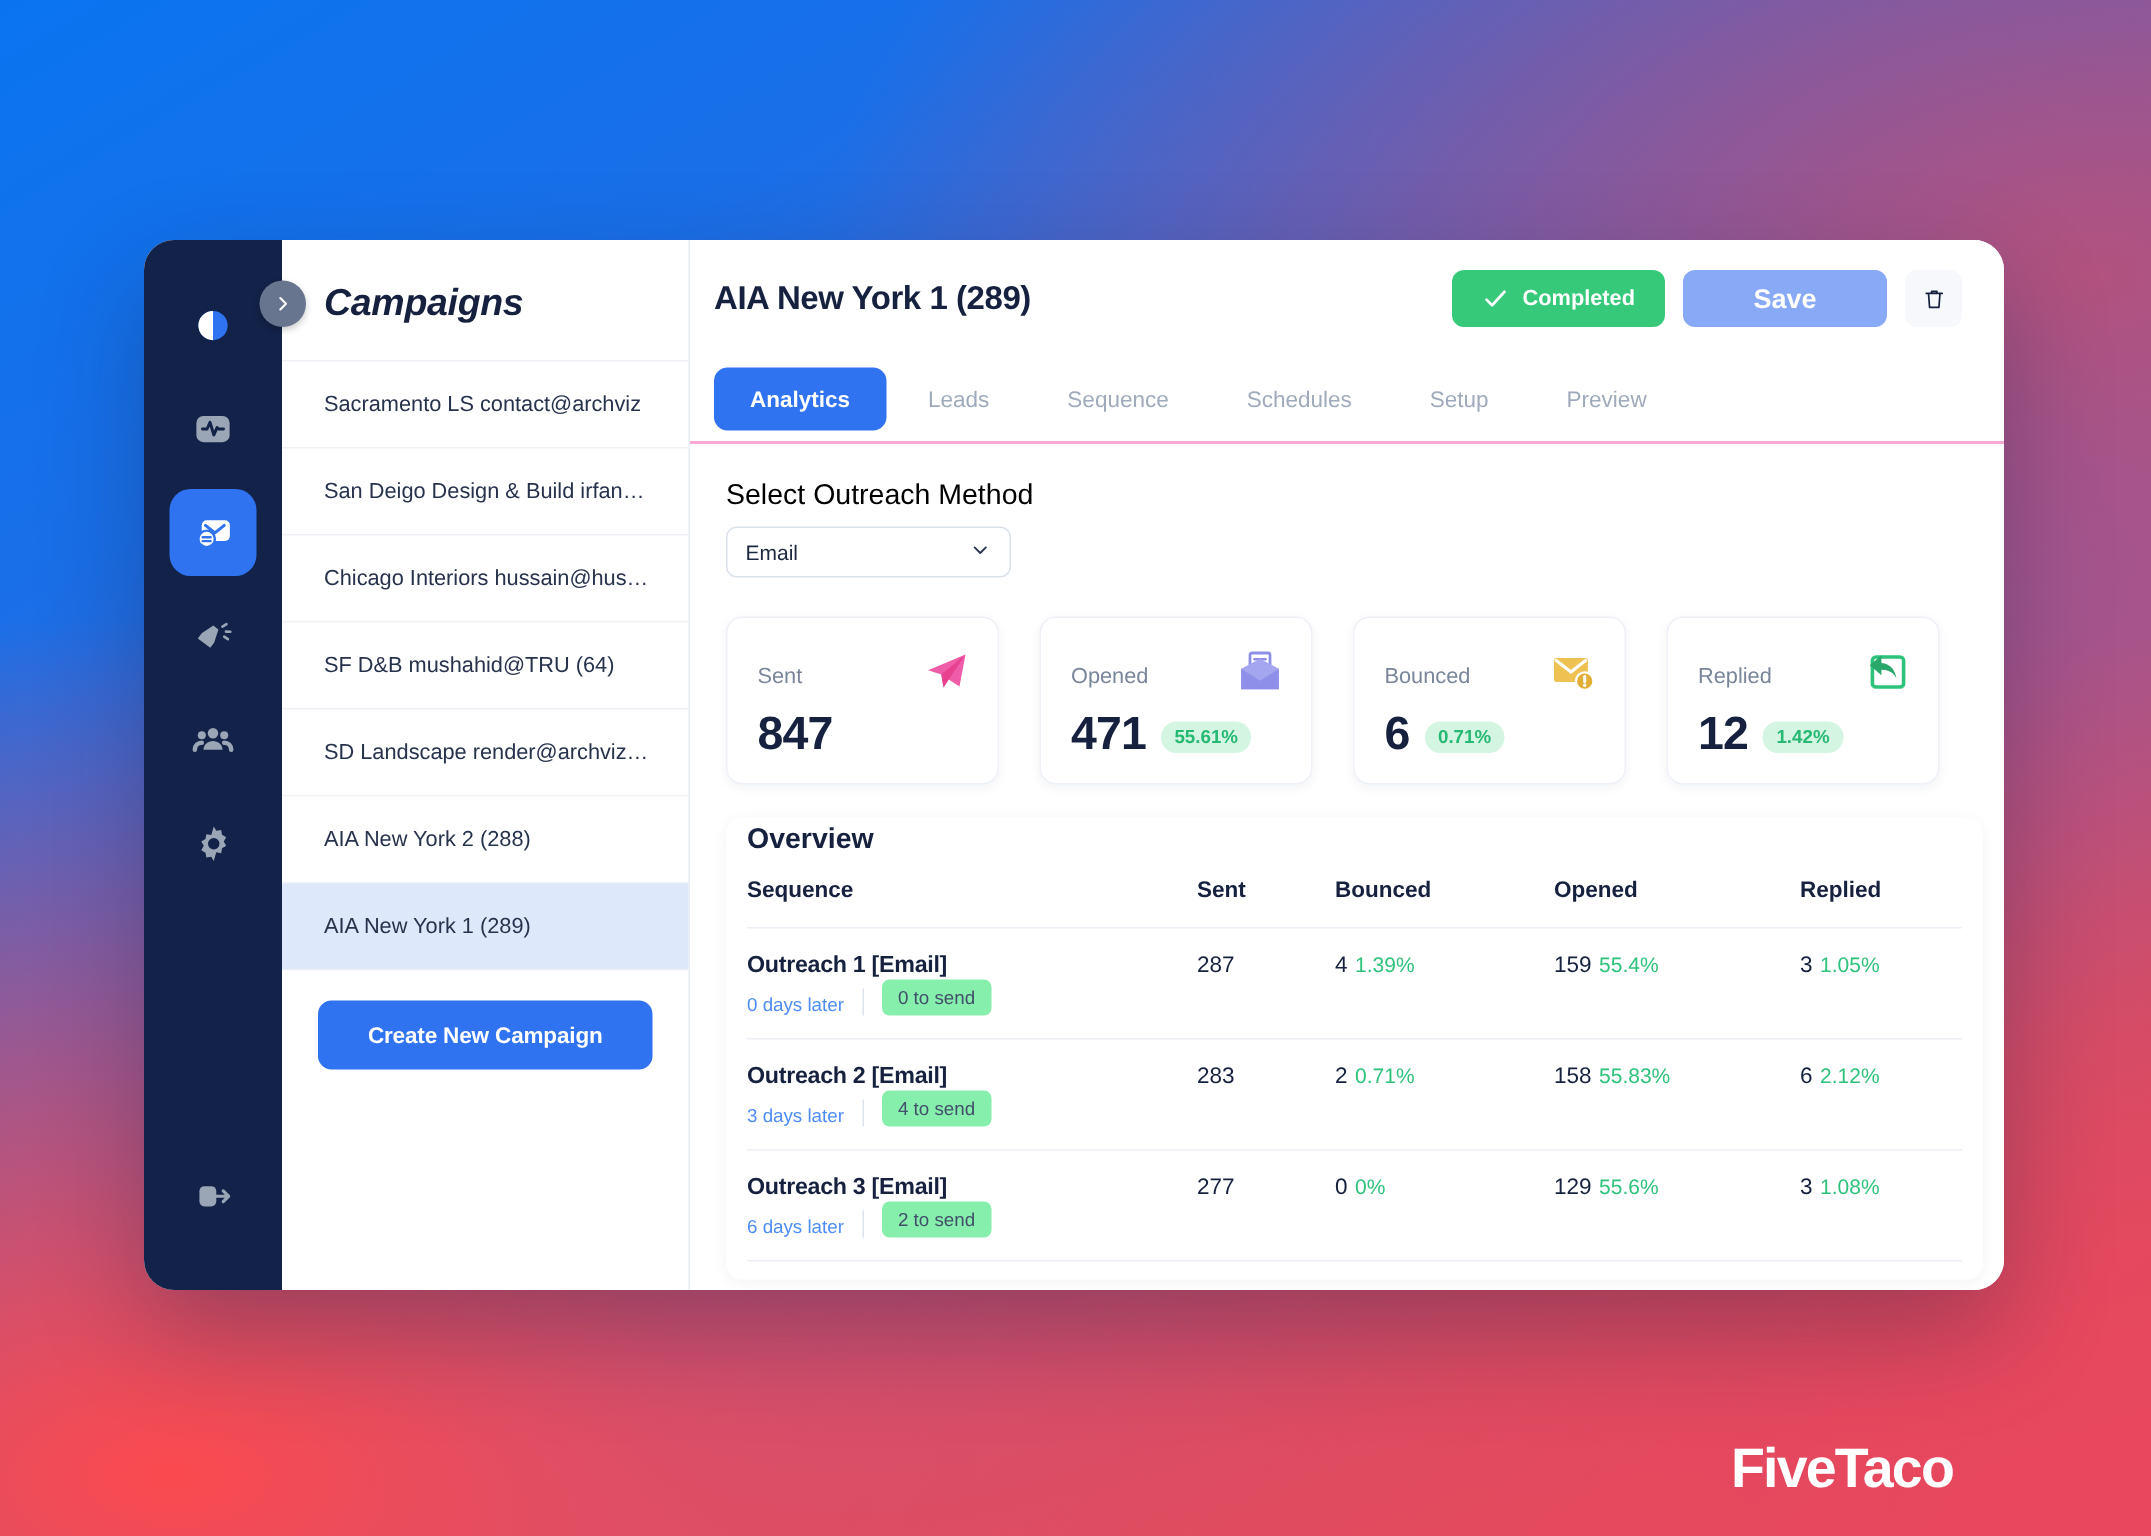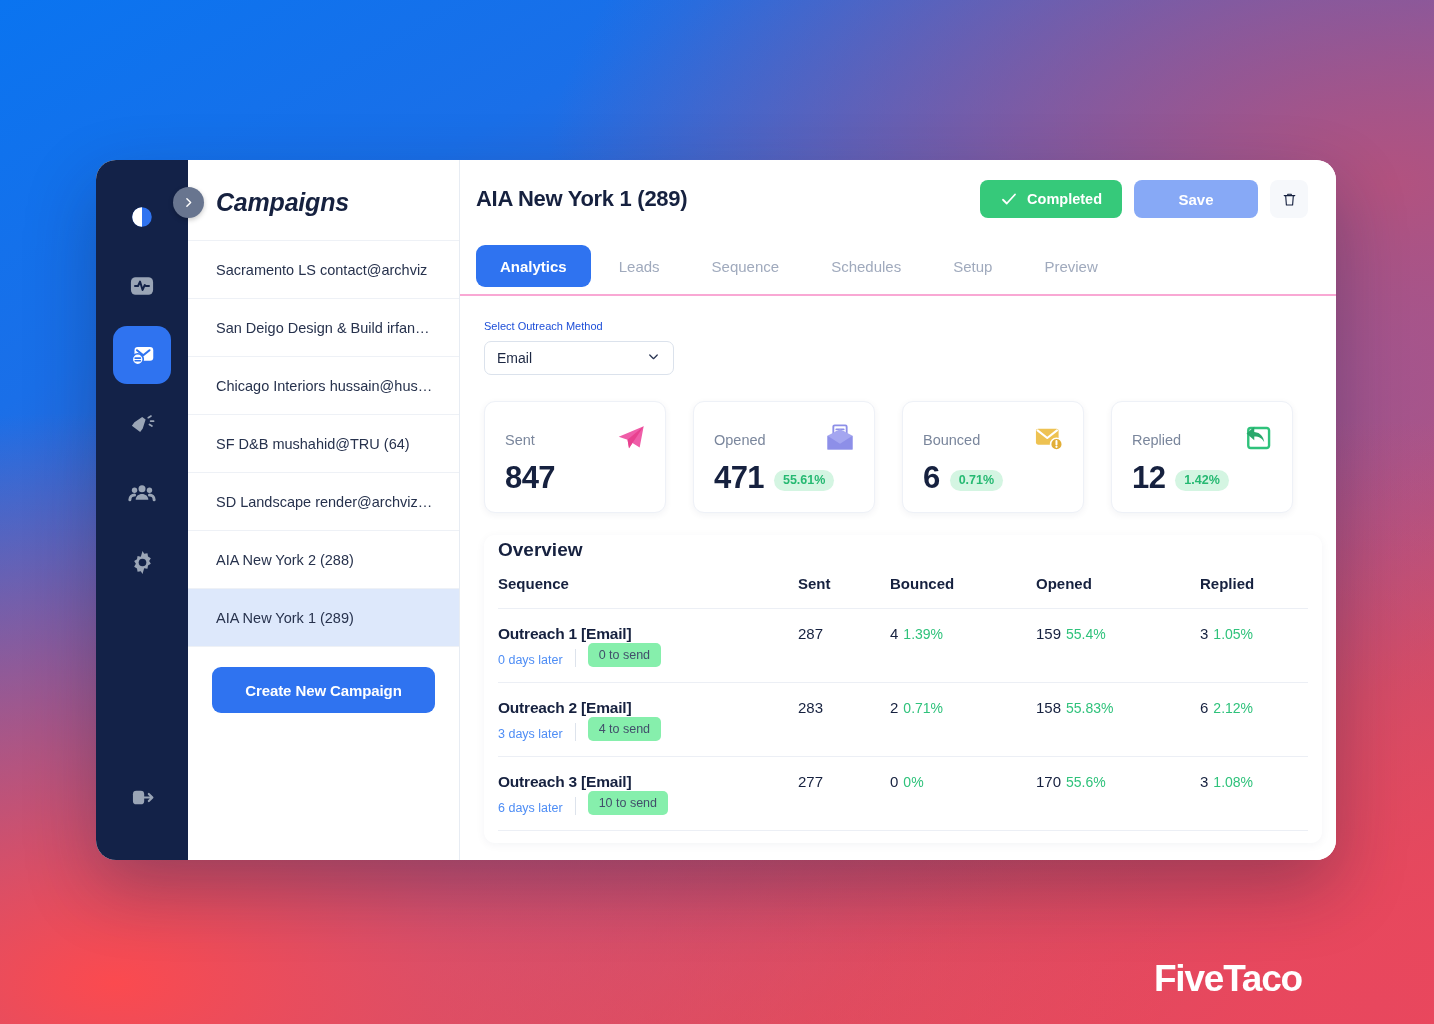--- a/index.html
+++ b/index.html
@@ -126,24 +126,24 @@
   .header-actions { margin-left: auto; display: flex; align-items: center; gap: 12px; }
   .btn-completed {
     height: 38px; padding: 0 20px;
     background: #36c97a;
     color: #fff; border: none; border-radius: 8px;
     font-size: 14.5px; font-weight: 600; font-family: inherit;
     display: flex; align-items: center; gap: 9px;
     cursor: pointer;
   }
   .btn-save {
-    height: 38px; width: 124px;
+    height: 38px; width: 136px;
     background: #87a9f6;
     color: #fff; border: none; border-radius: 8px;
-    font-size: 15px; font-weight: 600; font-family: inherit;
+    font-size: 18px; font-weight: 600; font-family: inherit;
     cursor: pointer;
   }
   .btn-trash {
     height: 38px; width: 38px;
     background: #f6f8fb;
     border: none; border-radius: 8px;
     display: flex; align-items: center; justify-content: center;
     cursor: pointer;
   }
 
@@ -160,21 +160,21 @@
     height: 42px; padding: 0 24px;
     display: flex; align-items: center;
     font-size: 15px; color: #a0aabd;
     border-radius: 9px;
     cursor: pointer;
   }
   .tab.active { background: #2f73f0; color: #fff; font-weight: 600; }
 
   
   .content { flex: 1 1 auto; padding: 24px 0 0 24px; overflow: hidden; }
-  .select-label { font-size: 11px; color: #1d4ed8; margin-bottom: 9px; }
+  .select-label { font-size: 19px; color: #000000; margin-bottom: 9px; }
   .select-box {
     width: 190px; height: 34px;
     border: 1px solid #dbe2ec; border-radius: 7px;
     display: flex; align-items: center;
     padding: 0 12px;
     font-size: 14px; color: #1c2742;
     background: #fff;
     cursor: pointer;
   }
   .select-box .chev { margin-left: auto; }
@@ -502,26 +502,26 @@
               <td><span class="num">2</span><span class="num-pct">0.71%</span></td>
               <td><span class="num">158</span><span class="num-pct">55.83%</span></td>
               <td><span class="num">6</span><span class="num-pct">2.12%</span></td>
             </tr>
             <tr class="last">
               <td>
                 <div class="seq-name">Outreach 3 [Email]</div>
                 <div class="seq-sub">
                   <span class="days-later">6 days later</span>
                   <span class="sub-div"></span>
-                  <span class="to-send">10 to send</span>
+                  <span class="to-send">2 to send</span>
                 </div>
               </td>
               <td><span class="num">277</span></td>
               <td><span class="num">0</span><span class="num-pct">0%</span></td>
-              <td><span class="num">170</span><span class="num-pct">55.6%</span></td>
+              <td><span class="num">129</span><span class="num-pct">55.6%</span></td>
               <td><span class="num">3</span><span class="num-pct">1.08%</span></td>
             </tr>
           </tbody>
         </table>
       </div>
 
     </div>
   </div>
 </div>
 

